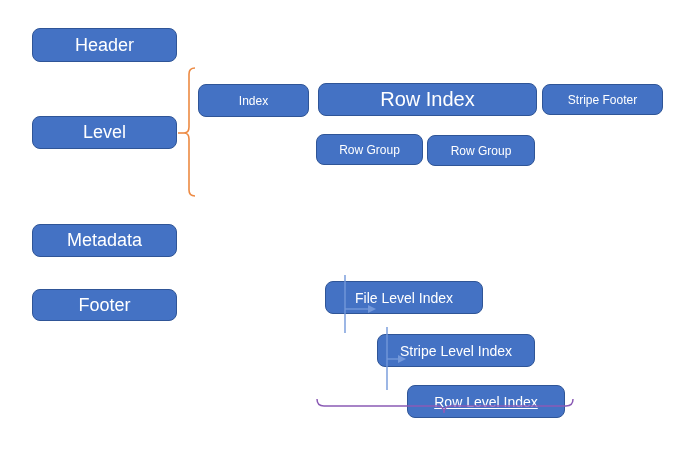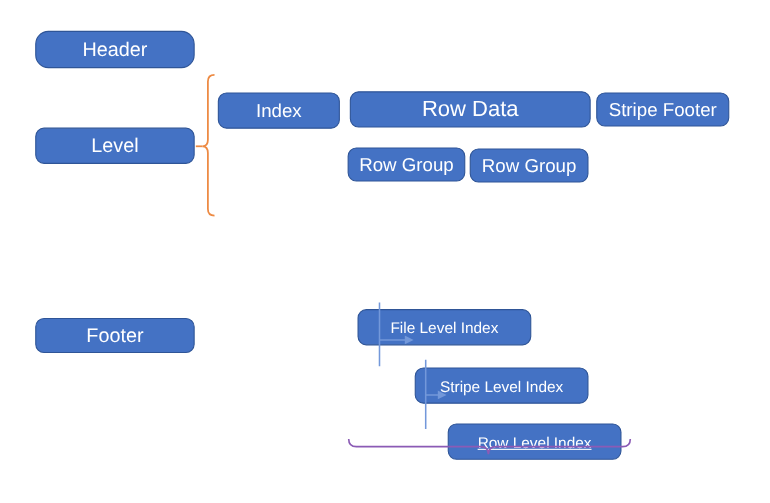--- a/index.html
+++ b/index.html
@@ -23,46 +23,47 @@
     border-radius: 8px;
     color: var(--box-text, #ffffff);
     display: flex;
     align-items: center;
     justify-content: center;
     text-align: center;
     white-space: nowrap;
   }
   .fs18 { font-size: 18px; }
   .fs20 { font-size: 20px; }
-  .fs15 { font-size: 17px; }
+  .fs15 { font-size: 12px; }
   .fs14 { font-size: 14px; margin-top: 40px; }
   .overlay {
     position: absolute;
     left: 0;
     top: 0;
     width: 700px;
     height: 457px;
     pointer-events: none;
   }
 </style>
 </head>
 <body>
 
 <div class="canvas">
 
-  <div class="box fs18" style="left:32px; top:28px; width:145px; height:34px;border-radius:12px;">Header</div>
+  <div class="box fs18" style="left:32px; top:28px; width:145px; height:34px;">Header</div>
 
   <div class="box fs18" style="left:32px; top:116px; width:145px; height:33px;">Level</div>
 
+  <div class="box fs18" style="left:32px; top:224px; width:145px; height:33px;">Metadata</div>
 
   <div class="box fs18" style="left:32px; top:289px; width:145px; height:32px;">Footer</div>
 
   <div class="box fs15" style="left:198px; top:84px; width:111px; height:33px;">Index</div>
 
-  <div class="box fs20" style="left:318px; top:83px; width:219px; height:33px;">Row Data</div>
+  <div class="box fs20" style="left:318px; top:83px; width:219px; height:33px;">Row Index</div>
 
   <div class="box fs15" style="left:542px; top:84px; width:121px; height:31px;text-align:right;">Stripe Footer</div>
 
   <div class="box fs15" style="left:316px; top:134px; width:107px; height:31px;">Row Group</div>
 
   <div class="box fs15" style="left:427px; top:135px; width:108px; height:31px;">Row Group</div>
 
   <div class="box fs14" style="left:325px; top:241px; width:158px; height:33px;">File Level Index</div>
 
   <div class="box fs14" style="left:377px; top:294px; width:158px; height:33px;">Stripe Level Index</div>

